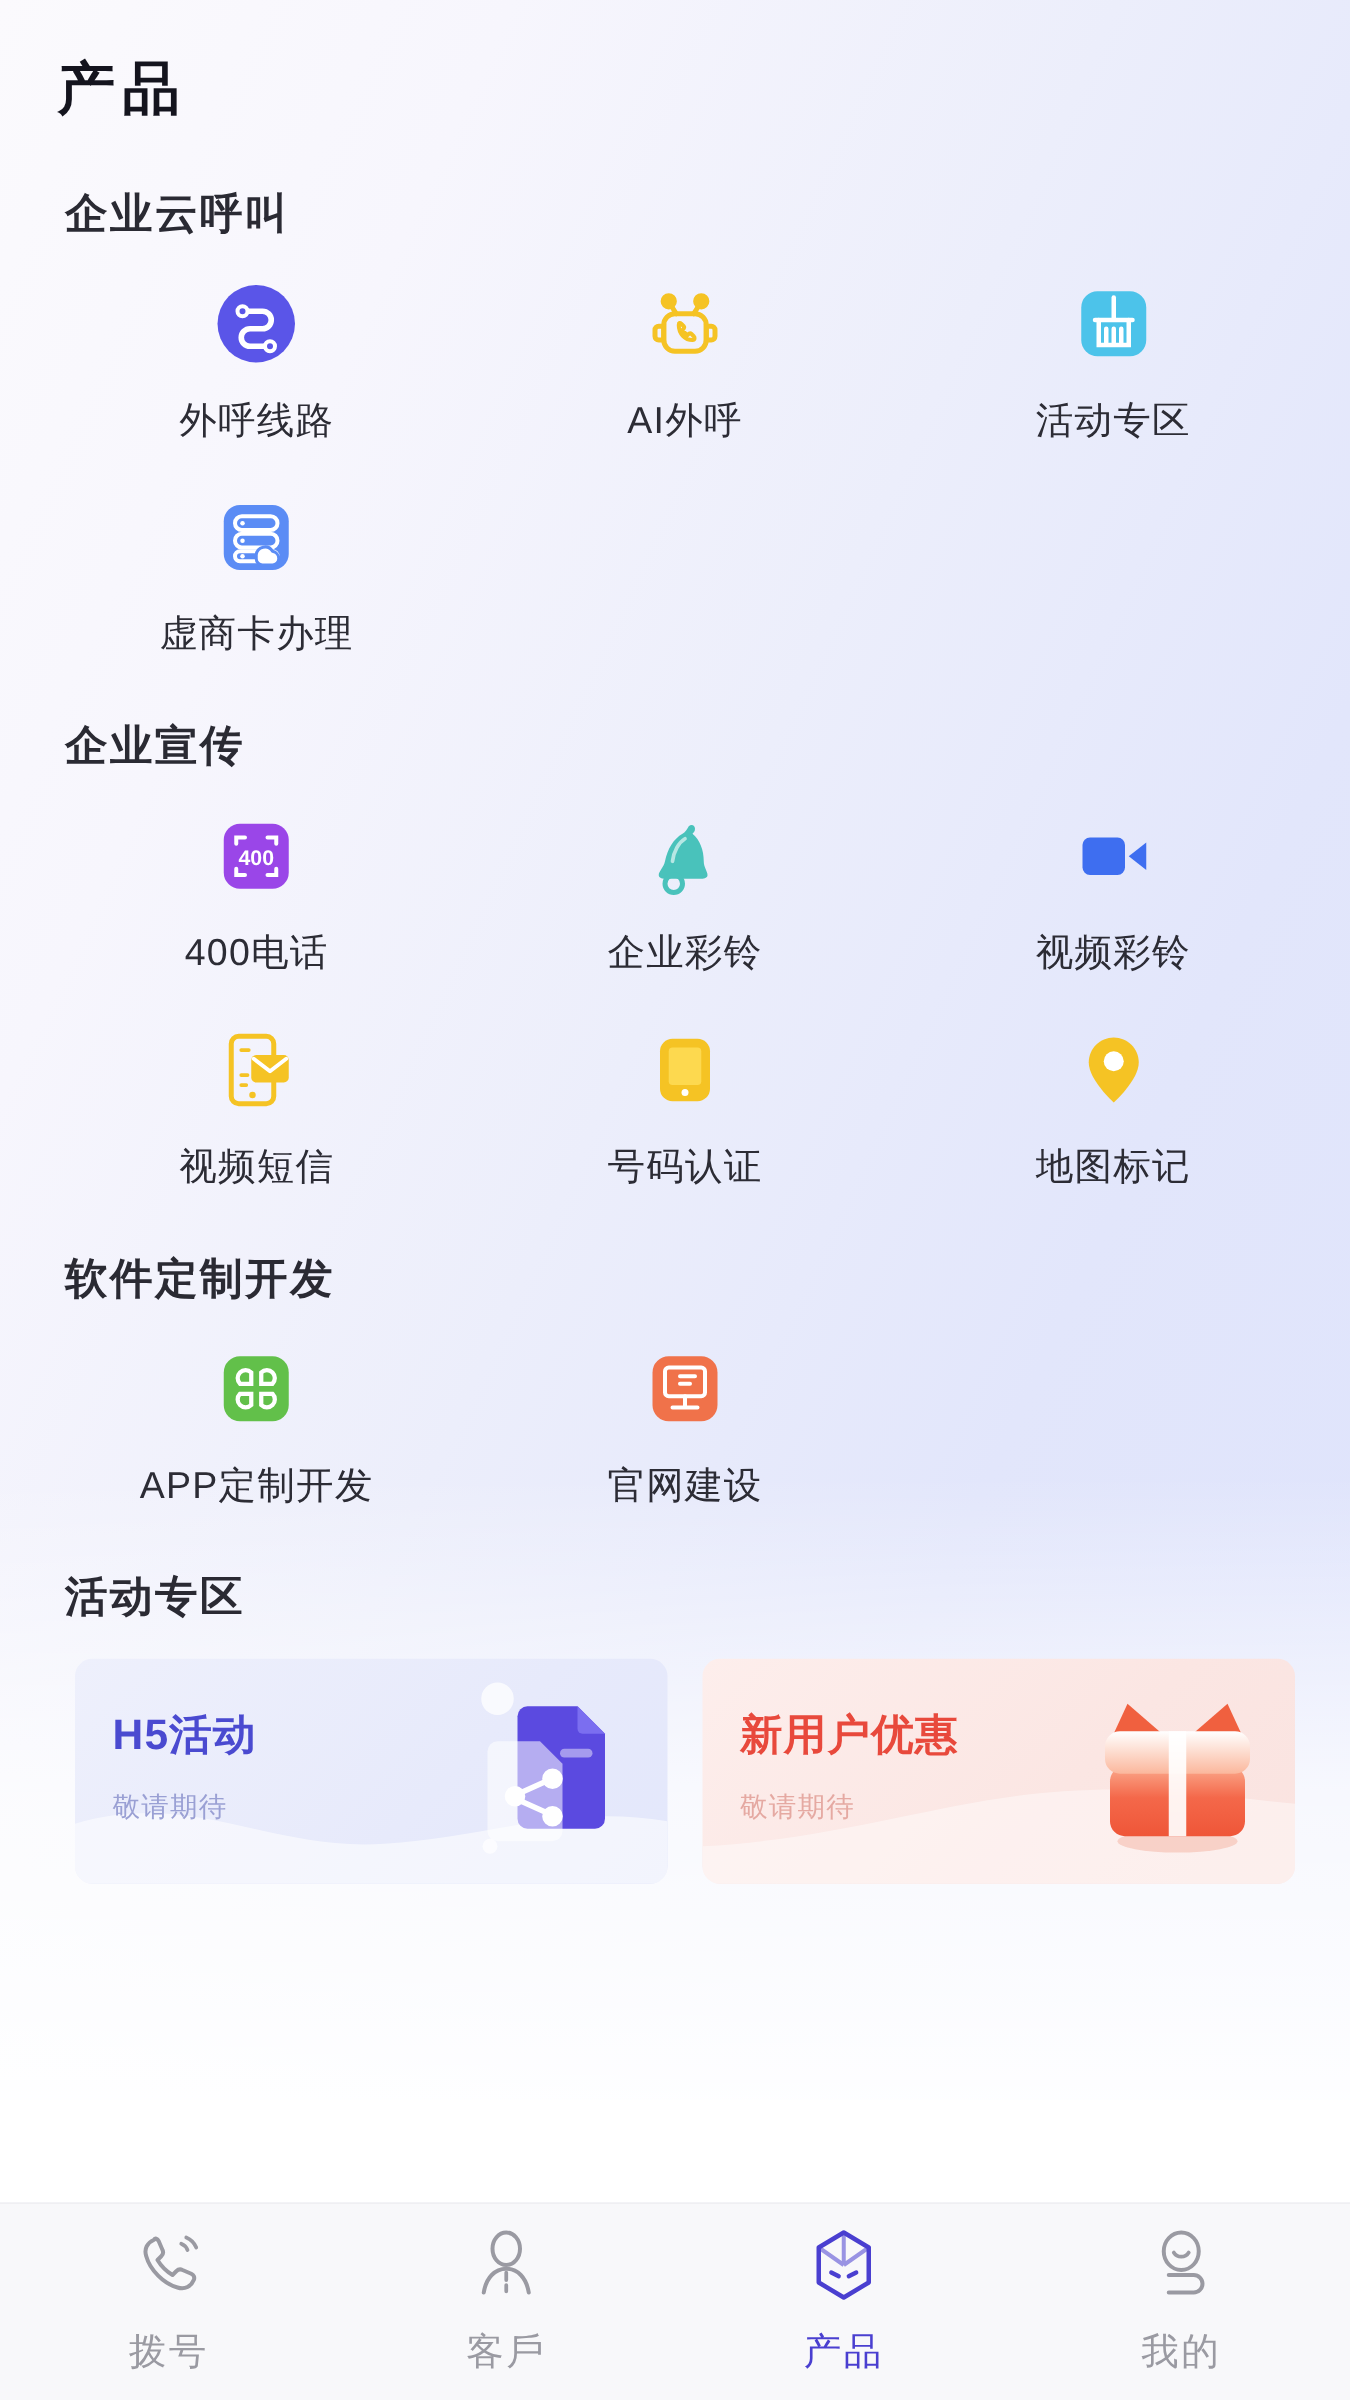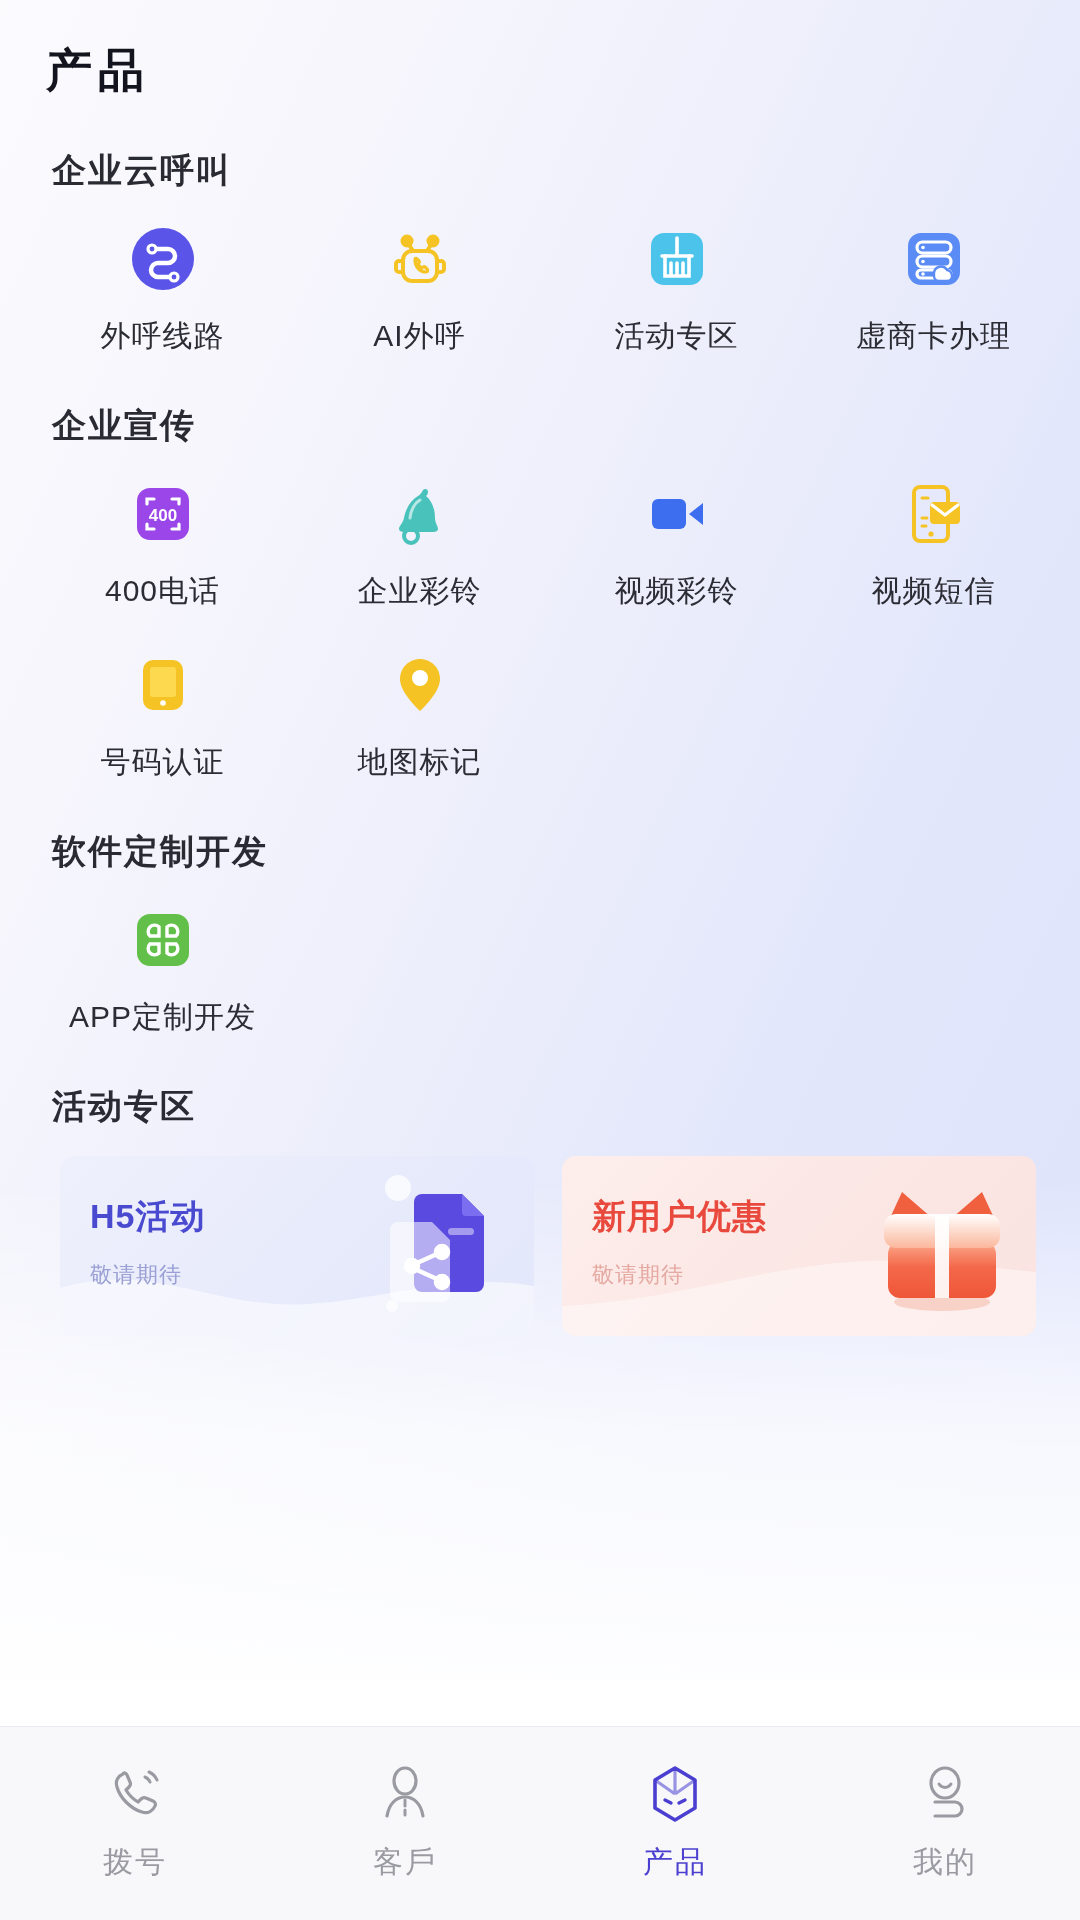--- a/index.html
+++ b/index.html
@@ -35,21 +35,21 @@
     letter-spacing:6px;
     padding:40px 0 0 46px;
   }
   
   .section { margin-top:46px;padding-left:16px; }
   .section-title {
     font-size:34px; font-weight:bold; color:#2a2a33;
     letter-spacing:2px; padding-left:36px; margin-bottom:26px;
   }
   .grid {
-    display:grid; grid-template-columns:repeat(4,1fr);
+    display:grid; grid-template-columns:repeat(3,1fr);
     row-gap:34px;
     padding:0 18px;
   }
   .tile {
     display:flex; flex-direction:column; align-items:center;
     cursor:pointer;
   }
   .tile-icon {
     width:78px; height:78px;
     display:flex; align-items:center; justify-content:center;
@@ -77,21 +77,21 @@
   .banner-sub { font-size:22px; margin-top:20px; letter-spacing:1px; }
   .h5 .banner-title { color:#4a4ad0; }
   .h5 .banner-sub { color:#9aa0d4; }
   .gift .banner-title { color:#e8493c;text-align:center; }
   .gift .banner-sub { color:#e5a9a2; }
   .banner-art { position:absolute; right:14px; top:10px; }
   .wave { position:absolute; left:0; bottom:0; width:100%; height:90px; }
 
   
   .tabbar {
-    position:absolute; left:0; bottom:0; width:1080px; height:194px;
+    position:absolute; left:0; bottom:0; width:1080px; height:158px;
     background:#f8f8fa;
     border-top:1px solid #ececf0;
     display:flex; z-index:5;
   }
   .tab {
     flex:1 1 0; display:flex; flex-direction:column;
     align-items:center; justify-content:center; gap:14px;
     cursor:pointer;
   }
   .tab-label { font-size:30px; letter-spacing:2px; color:#9a9aa2; }
@@ -260,20 +260,33 @@
                 <path d="M34 34V25a6 6 0 1 0-9 9h9z"></path>
                 <path d="M42 34V25a6 6 0 1 1 9 9h-9z"></path>
                 <path d="M34 42v9a6 6 0 1 1-9-9h9z"></path>
                 <path d="M42 42v9a6 6 0 1 0 9-9h-9z"></path>
               </g>
             </svg>
           </div>
           <div class="tile-label">APP定制开发</div>
         </div>
 
+        <div class="tile">
+          <div class="tile-icon">
+            <svg width="76" height="76" viewBox="0 0 76 76">
+              <rect x="12" y="12" width="52" height="52" rx="13" fill="#f0724a"></rect>
+              <g fill="none" stroke="#fff" stroke-width="3.2" stroke-linecap="round">
+                <rect x="22" y="21" width="32" height="23" rx="3"></rect>
+                <path d="M34 28h12M34 34h8"></path>
+                <path d="M38 44v9M28 53h20"></path>
+              </g>
+            </svg>
+          </div>
+          <div class="tile-label">官网建设</div>
+        </div>
 
 
         <div></div>
       </div>
     </div>
 
     <div class="section">
       <div class="section-title">活动专区</div>
       <div class="banner-row">
 

